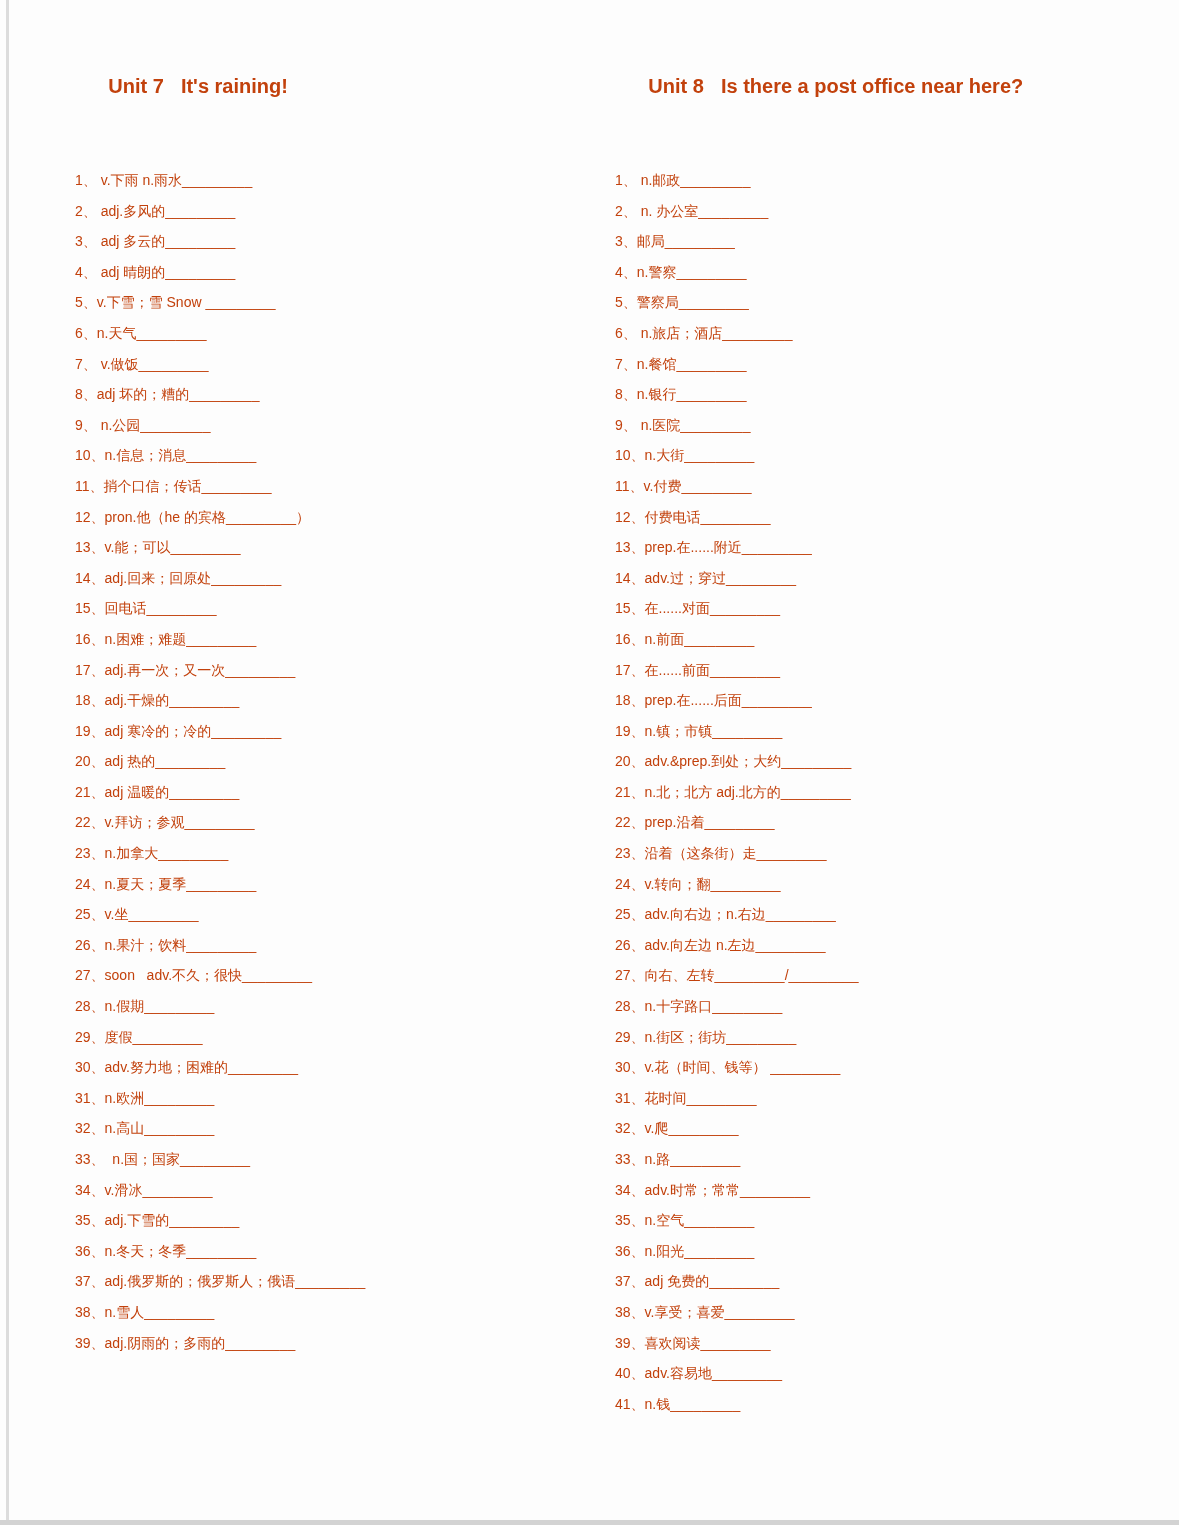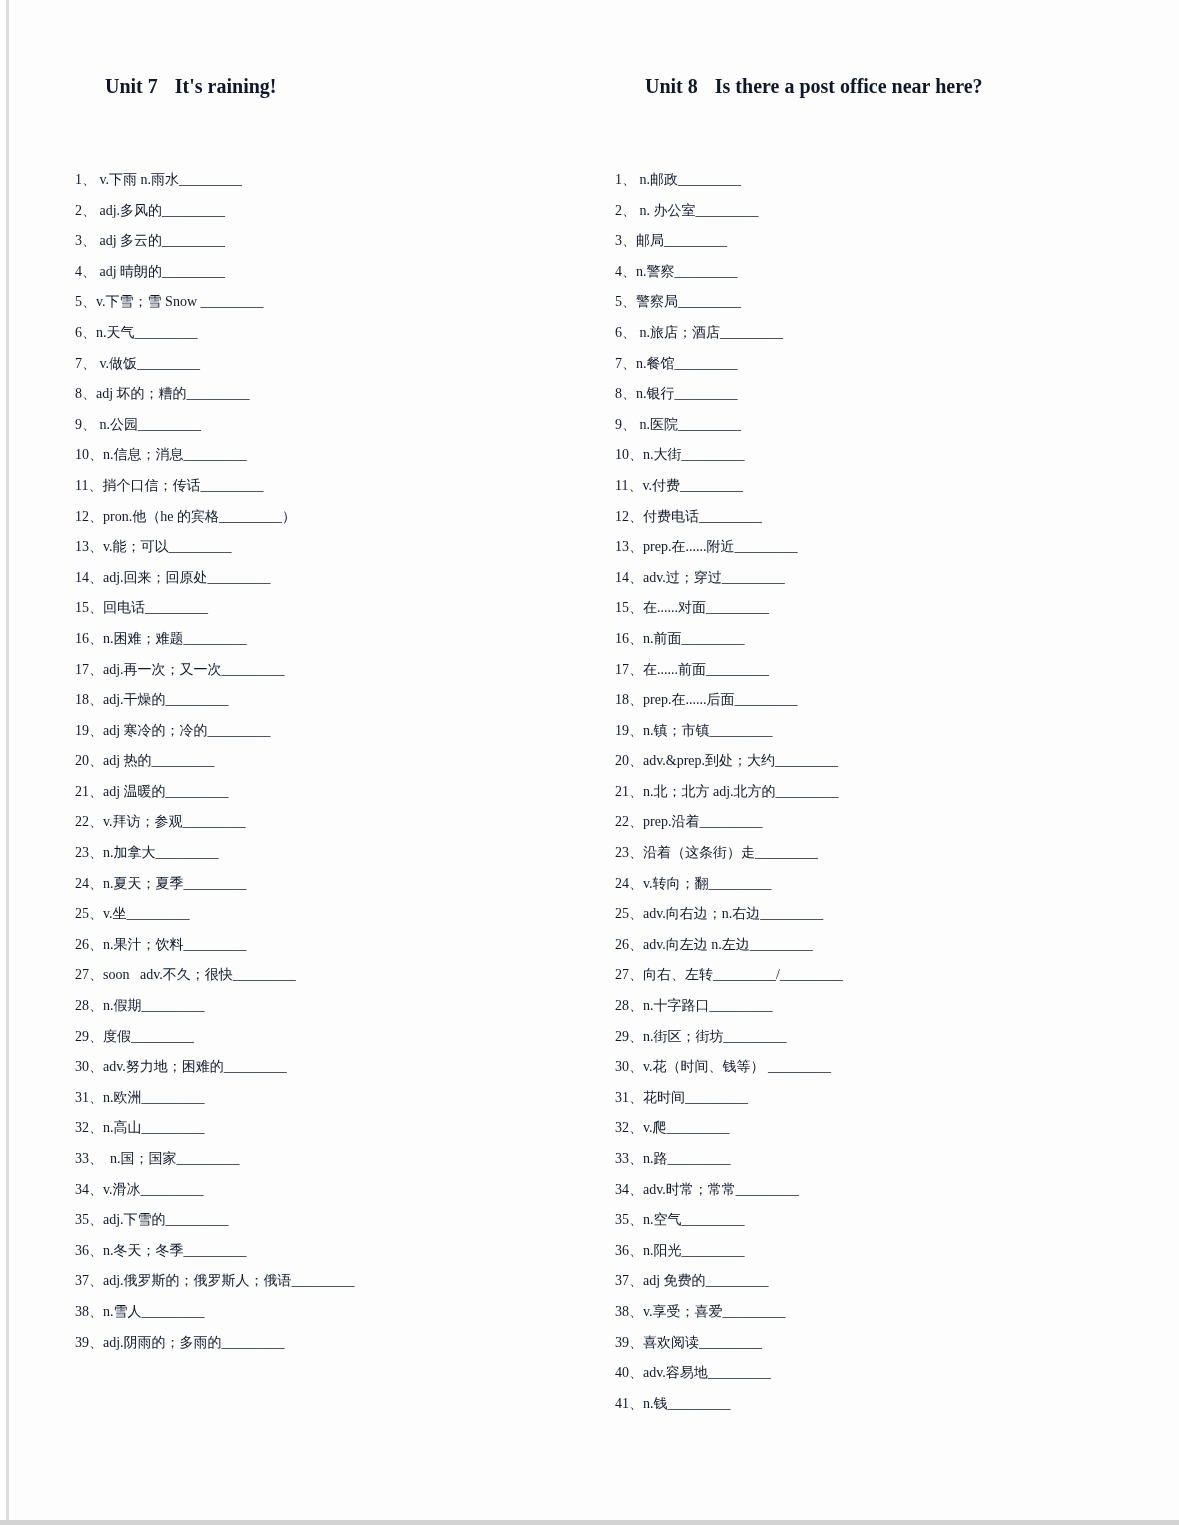--- a/index.html
+++ b/index.html
@@ -1,21 +1,21 @@
 <!DOCTYPE html>
 <html><head>
 <meta charset="utf-8">
 <style>
   html,body{margin:0;padding:0;background:#ffffff;}
   .page{
     position:relative;
     width:1179px;height:1525px;
     background:#fdfdfd;
-    font-family:Liberation Serif, serif;
-    color:#0f172a;
+    font-family:Liberation Sans, sans-serif;
+    color:#c2410c;
     overflow:hidden;
   }
   .edge-left{position:absolute;left:6px;top:0;width:3px;height:100%;background:#dcdcdc;}
   .edge-bottom{position:absolute;left:0;bottom:0;width:100%;height:5px;background:#d3d3d3;}
   .col{position:absolute;top:52px;}
   .col-left{left:75px;width:500px;}
   .col-right{left:615px;width:545px;}
   .unit-title{font-weight:bold;font-size:20px;white-space:pre;}
   .unit-title .t2{margin-left:17px;}
   .vocab-list{

